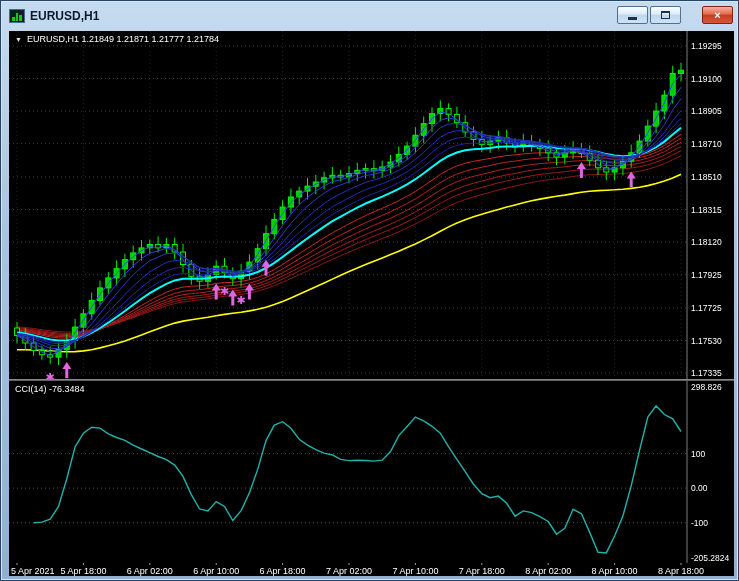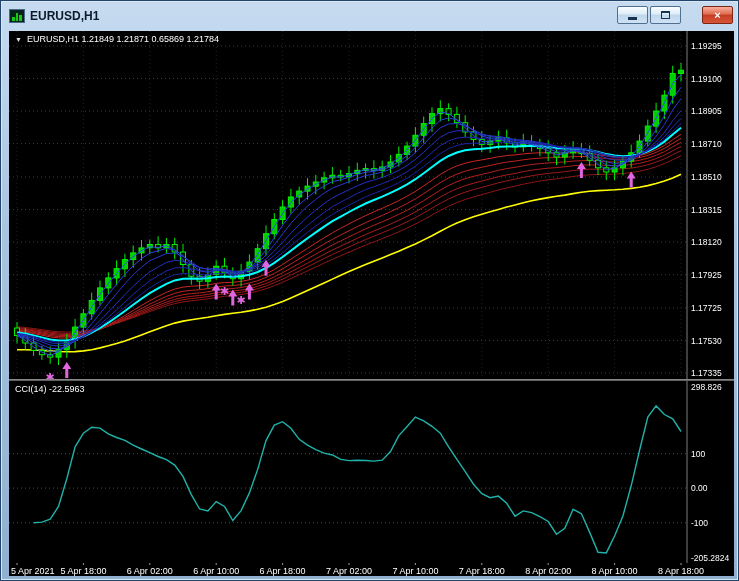--- a/index.html
+++ b/index.html
@@ -285,42 +285,42 @@
             <text x="682" y="181.5" fill="#FFFFFF" font-size="8.5">1.18315</text>
             <text x="682" y="214.0" fill="#FFFFFF" font-size="8.5">1.18120</text>
             <text x="682" y="246.6" fill="#FFFFFF" font-size="8.5">1.17925</text>
             <text x="682" y="279.9" fill="#FFFFFF" font-size="8.5">1.17725</text>
             <text x="682" y="312.5" fill="#FFFFFF" font-size="8.5">1.17530</text>
             <text x="682" y="345.0" fill="#FFFFFF" font-size="8.5">1.17335</text>
           </g>
         </svg>
       <div class="overlay">
         <span class="dd">▼</span>
-        <span>EURUSD,H1  1.21849 1.21871 0.65869 1.21784</span>
+        <span>EURUSD,H1  1.21849 1.21871 1.21777 1.21784</span>
       </div>
     </div>
     <div id="splitter"></div>
     <div id="cci-wrap">
       <svg id="cci-svg" width="725" height="182">
           <g>
             <line x1="0" y1="72.6" x2="678" y2="72.6" stroke="#4c4c4c" stroke-width="1" stroke-dasharray="1,3"></line>
             <line x1="0" y1="107.1" x2="678" y2="107.1" stroke="#4c4c4c" stroke-width="1" stroke-dasharray="1,3"></line>
             <line x1="0" y1="141.7" x2="678" y2="141.7" stroke="#4c4c4c" stroke-width="1" stroke-dasharray="1,3"></line>
           </g>
           <polyline points="24.6,141.7 32.9,141.1 41.2,138.1 49.5,125.5 57.8,97.7 66.1,65.9 74.4,52.2 82.7,46.3 91.0,47.1 99.3,52.8 107.6,56.5 115.9,59.4 124.2,64.1 132.5,68.0 140.8,71.7 149.1,75.5 157.4,78.6 165.7,84.1 174.0,95.4 182.3,113.6 190.6,128.0 198.9,129.9 207.2,120.6 215.5,125.5 223.8,139.5 232.1,129.6 240.4,111.9 248.7,88.4 257.0,59.6 265.3,44.1 273.6,40.7 281.9,47.3 290.2,58.3 298.5,64.1 306.8,68.6 315.1,72.1 323.4,74.0 331.7,78.4 340.0,79.6 348.3,79.3 356.6,79.5 364.9,80.1 373.2,79.2 381.5,70.6 389.8,54.6 398.1,45.5 406.4,36.0 414.7,39.8 423.0,45.3 431.3,52.1 439.6,65.9 447.9,78.3 456.2,90.7 464.5,103.2 472.8,112.6 481.1,116.7 489.4,115.1 497.7,122.3 506.0,135.2 514.3,129.9 522.6,131.6 530.9,135.7 539.2,140.5 547.5,153.2 555.8,147.4 564.1,128.3 572.4,132.7 580.7,151.4 589.0,171.3 597.3,171.9 605.6,155.0 613.9,135.0 622.2,104.8 630.5,69.5 638.8,36.1 647.1,24.9 655.4,33.5 663.7,37.8 672.0,50.5" fill="none" stroke="#20B2AA" stroke-width="1.4"></polyline>
           <g>
             <line x1="678" y1="0" x2="678" y2="182" stroke="#7c7c7c" stroke-width="1"></line>
             <text x="682" y="9.0" fill="#FFFFFF" font-size="8.5">298.826</text>
             <text x="682" y="75.6" fill="#FFFFFF" font-size="8.5">100</text>
             <text x="682" y="110.1" fill="#FFFFFF" font-size="8.5">0.00</text>
             <text x="682" y="144.7" fill="#FFFFFF" font-size="8.5">-100</text>
             <text x="682" y="180.0" fill="#FFFFFF" font-size="8.5">-205.2824</text>
           </g>
         </svg>
-      <div class="overlay">CCI(14) -22.5963</div>
+      <div class="overlay">CCI(14) -76.3484</div>
     </div>
     <div id="time-wrap">
       <svg id="time-svg" width="725" height="13">
           <g>
             <line x1="8.0" y1="0" x2="8.0" y2="2" stroke="#9a9a9a"></line>
             <text x="2.0" y="10.5" fill="#FFFFFF" font-size="9" text-anchor="start">5 Apr 2021</text>
             <line x1="74.4" y1="0" x2="74.4" y2="2" stroke="#9a9a9a"></line>
             <text x="74.4" y="10.5" fill="#FFFFFF" font-size="9" text-anchor="middle">5 Apr 18:00</text>
             <line x1="140.8" y1="0" x2="140.8" y2="2" stroke="#9a9a9a"></line>
             <text x="140.8" y="10.5" fill="#FFFFFF" font-size="9" text-anchor="middle">6 Apr 02:00</text>

